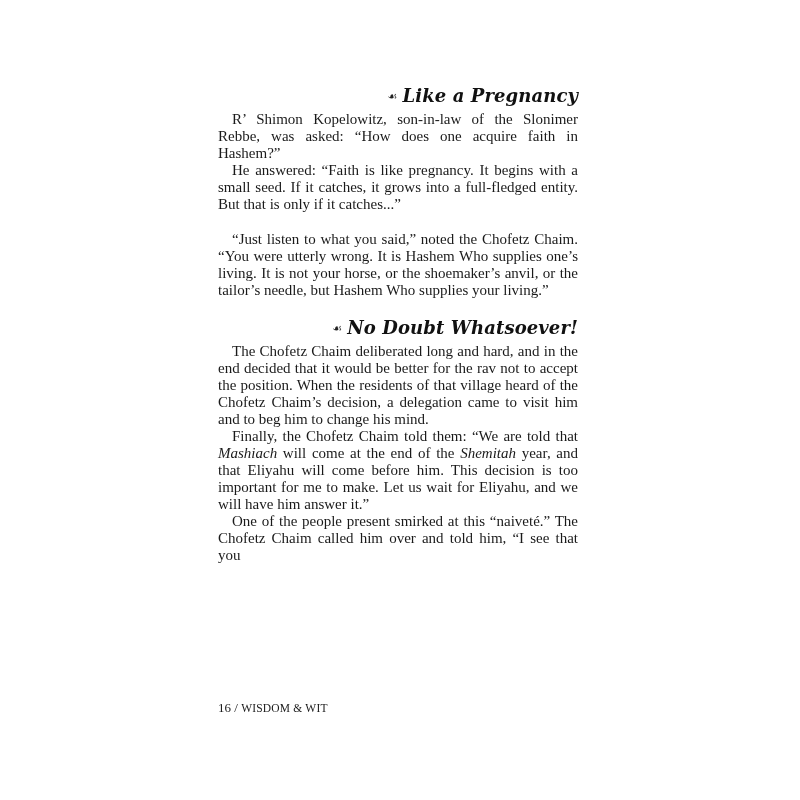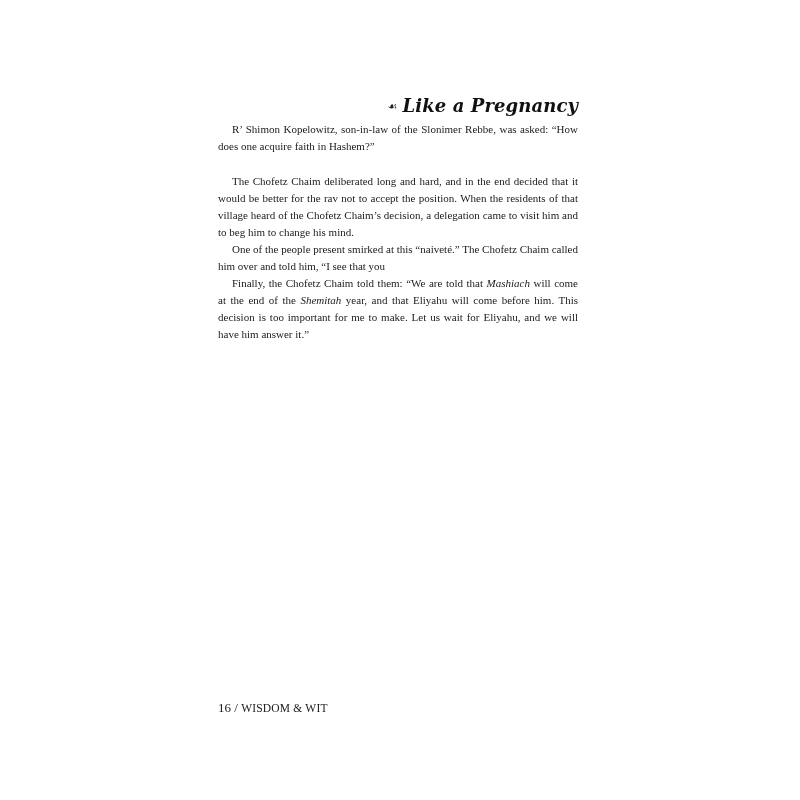--- a/index.html
+++ b/index.html
@@ -28,28 +28,28 @@
       display: inline-block;
       font-style: normal;
       font-weight: normal;
       font-size: 11px;
       vertical-align: 2px;
       margin-right: 5px;
       color: #222;
     }
     .para {
       margin: 0;
-      font-size: 11px;
+      font-size: 15px;
       line-height: 17px;
       text-align: justify;
       text-indent: 14px;
       hyphens: manual;
     }
     .para i { font-style: italic; }
-    #s1 { margin-top: 16px; }
+    #s1 { margin-top: 6px; }
     #s2 { margin-top: 18px; }
     #s3 { margin-top: 17px; }
     .footer {
       position: absolute;
       left: 218px;
       top: 700px;
       font-family: "Liberation Serif", serif;
       font-size: 13px;
       color: #1a1a1a;
     }
@@ -58,28 +58,33 @@
 </head>
 <body>
 
 <div class="page">
 
   <div class="section" id="s1">
     <h2 class="heading">
       <span class="ornament">☙</span><span>Like a Pregnancy</span>
     </h2>
     <p class="para">R’ Shimon Kopelowitz, son-in-law of the Slonimer Rebbe, was asked: “How does one acquire faith in Hashem?”</p>
+    <p class="para">He answered: “Faith is like pregnancy. It begins with a small seed. If it catches, it grows into a full-fledged entity. But that is only if it catches...”</p>
   </div>
 
   <div class="section" id="s2">
+    <p class="para">“Just listen to what you said,” noted the Chofetz Chaim. “You were utterly wrong. It is Hashem Who supplies one’s liv­ing. It is not your horse, or the shoemaker’s anvil, or the tai­lor’s needle, but Hashem Who supplies your living.”</p>
   </div>
 
   <div class="section" id="s3">
+    <h2 class="heading">
+      <span class="ornament">☙</span><span>No Doubt Whatsoever!</span>
+    </h2>
     <p class="para"><span>The Chofetz Chaim deliberated long and hard, and in the end decided that it would be better for the rav not to accept the position. When the residents of that village heard of the Chofetz Chaim’s decision, a delegation came to visit him and to beg him to change his mind.</span></p>
+    <p class="para"><span>Finally, the Chofetz Chaim told them: “We are told that </span><i>Mashiach</i><span> will come at the end of the </span><i>Shemitah</i><span> year, and that Eliyahu will come before him. This decision is too important for me to make. Let us wait for Eliyahu, and we will have him answer it.”</span></p>
     <p class="para"><span>One of the people present smirked at this “naiveté.” The Chofetz Chaim called him over and told him, “I see that you</span></p>
-    <p class="para"><span>Finally, the Chofetz Chaim told them: “We are told that </span><i>Mashiach</i><span> will come at the end of the </span><i>Shemitah</i><span> year, and that Eliyahu will come before him. This decision is too important for me to make. Let us wait for Eliyahu, and we will have him answer it.”</span></p>
   </div>
 
 </div>
 
 <div class="footer">
   <span>16</span><span> / </span><span class="smallcaps">WISDOM &amp; WIT</span>
 </div>
 
 </body></html>

